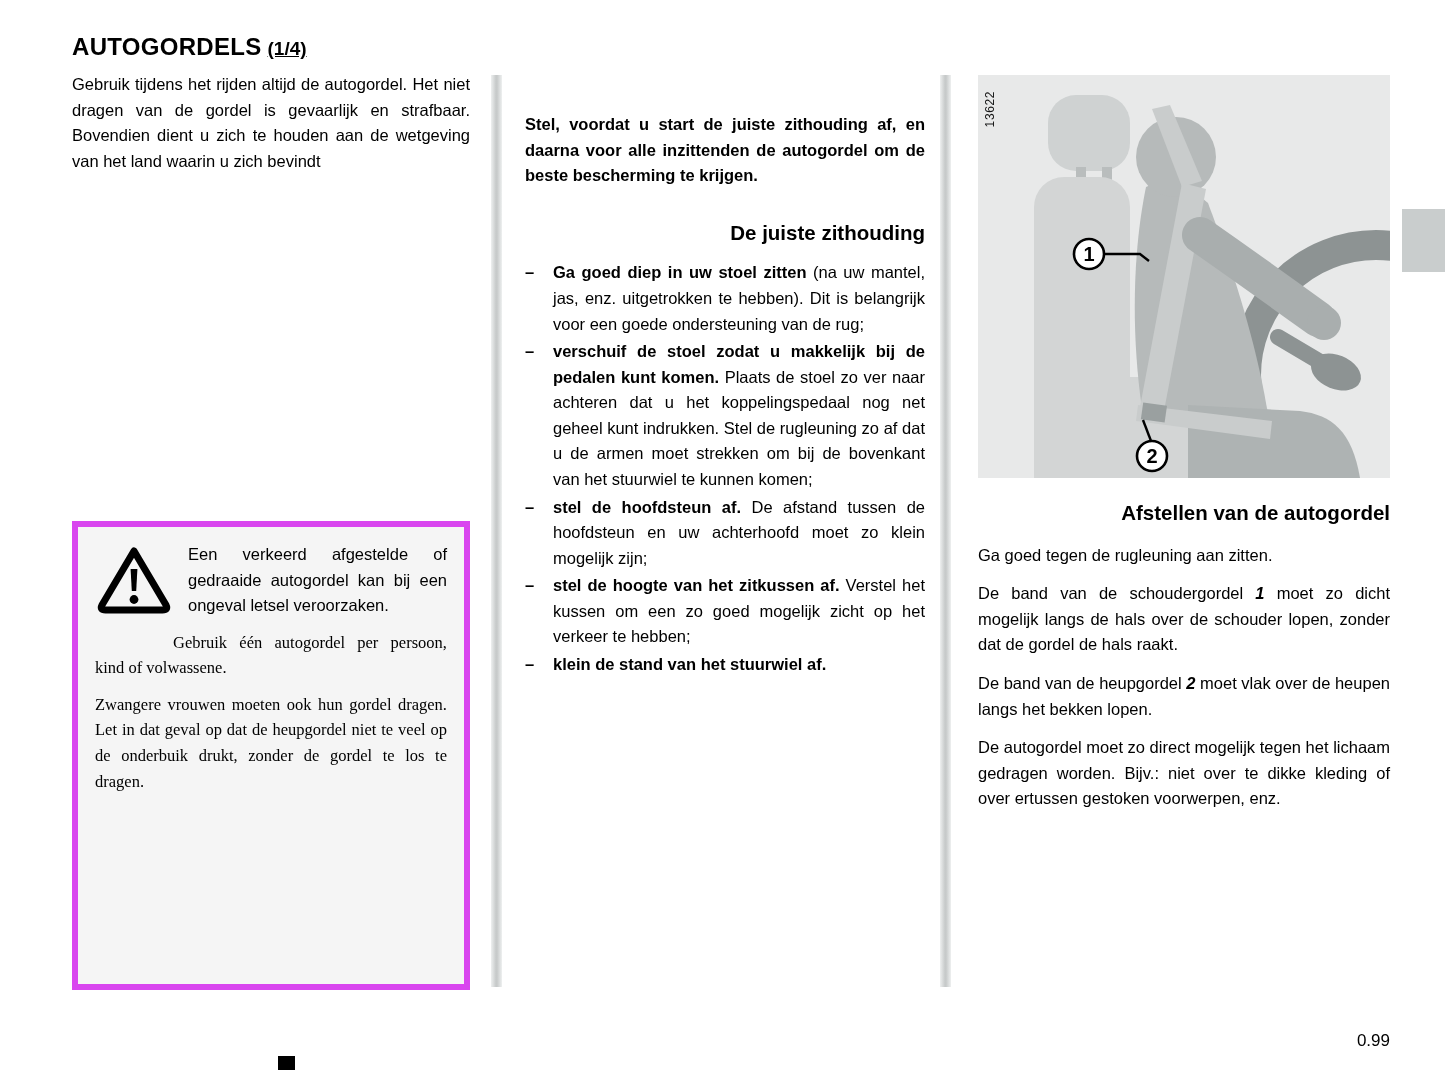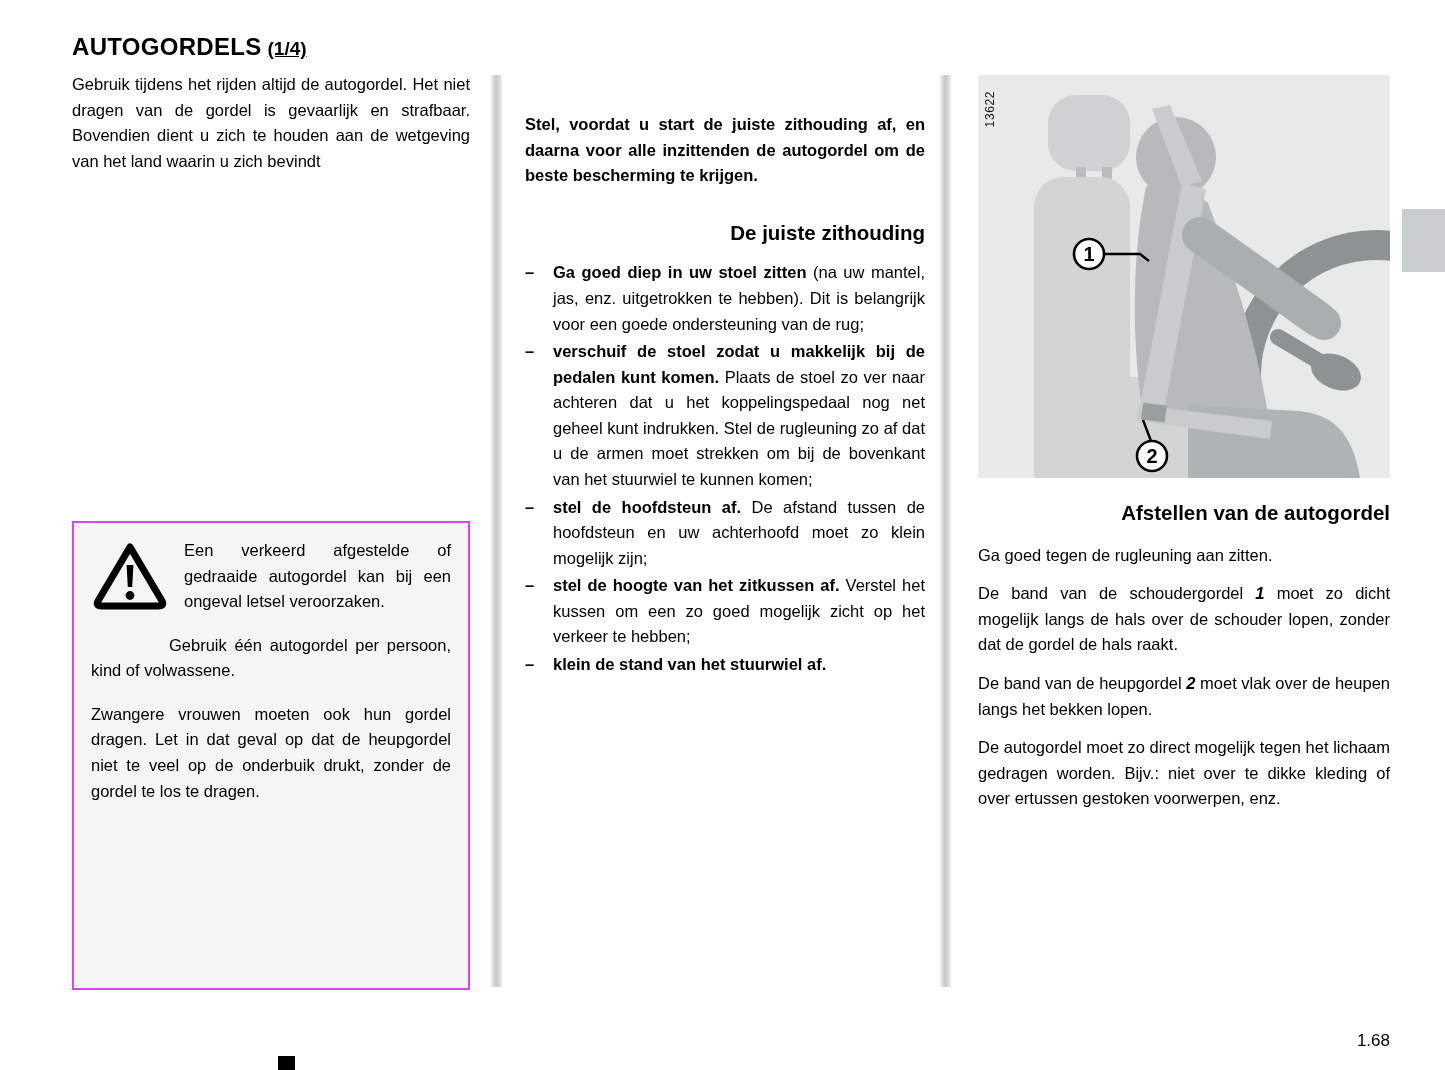--- a/index.html
+++ b/index.html
@@ -36,25 +36,25 @@
     position:absolute; top:75px; width:11px; height:912px;
     background:linear-gradient(to right,#eef0f0,#c7caca 45%,#c7caca 55%,#eef0f0);
   }
   #divider-left  { left:491px; }
   #divider-right { left:940px; }
 
   .edge-tab { position:absolute; left:1402px; top:209px; width:43px; height:63px; background:#c9cdcd; }
 
   .warning-box {
     position:absolute; left:72px; top:521px; width:398px; height:469px;
-    border:2px solid #d946ef; background:#f5f5f5;
+    border:6px solid #d946ef; background:#f5f5f5;
     padding:15px 17px; font-size:16.5px; line-height:1.55; text-align:justify;
   }
   .warn-icon { float:left; width:78px; height:70px; margin:2px 15px 6px 0; }
-  .warning-box p + p { margin-top:18px; }
+  .warning-box p + p { margin-top:11px;font-family:Liberation Serif, serif; }
   .warning-box p.wp2 { text-indent:78px; }
 
   .figure { position:absolute; left:978px; top:75px; width:412px; height:403px; background:#e8e9e9; }
   .figure svg { position:absolute; left:0; top:0; }
   .fig-id {
     position:absolute; left:5px; top:16px; z-index:2;
     font-size:12px; color:#161616; letter-spacing:0.6px;
     writing-mode:vertical-rl; transform:rotate(180deg);
   }
 
@@ -163,14 +163,14 @@
   <p>Ga goed tegen de rugleuning aan zitten.</p>
   <p>
     <span>De band van de schoudergordel </span><span class="num-ref">1</span><span> moet zo dicht mogelijk langs de hals over de schouder lopen, zonder dat de gordel de hals raakt.</span>
   </p>
   <p>
     <span>De band van de heupgordel </span><span class="num-ref">2</span><span> moet vlak over de heupen langs het bekken lopen.</span>
   </p>
   <p>De autogordel moet zo direct mogelijk tegen het lichaam gedragen worden. Bijv.: niet over te dikke kleding of over ertussen gestoken voorwerpen, enz.</p>
 </div>
 
-<div class="page-number">1.68</div>
+<div class="page-number">0.99</div>
 <div class="print-mark"></div>
 
 </body></html>

